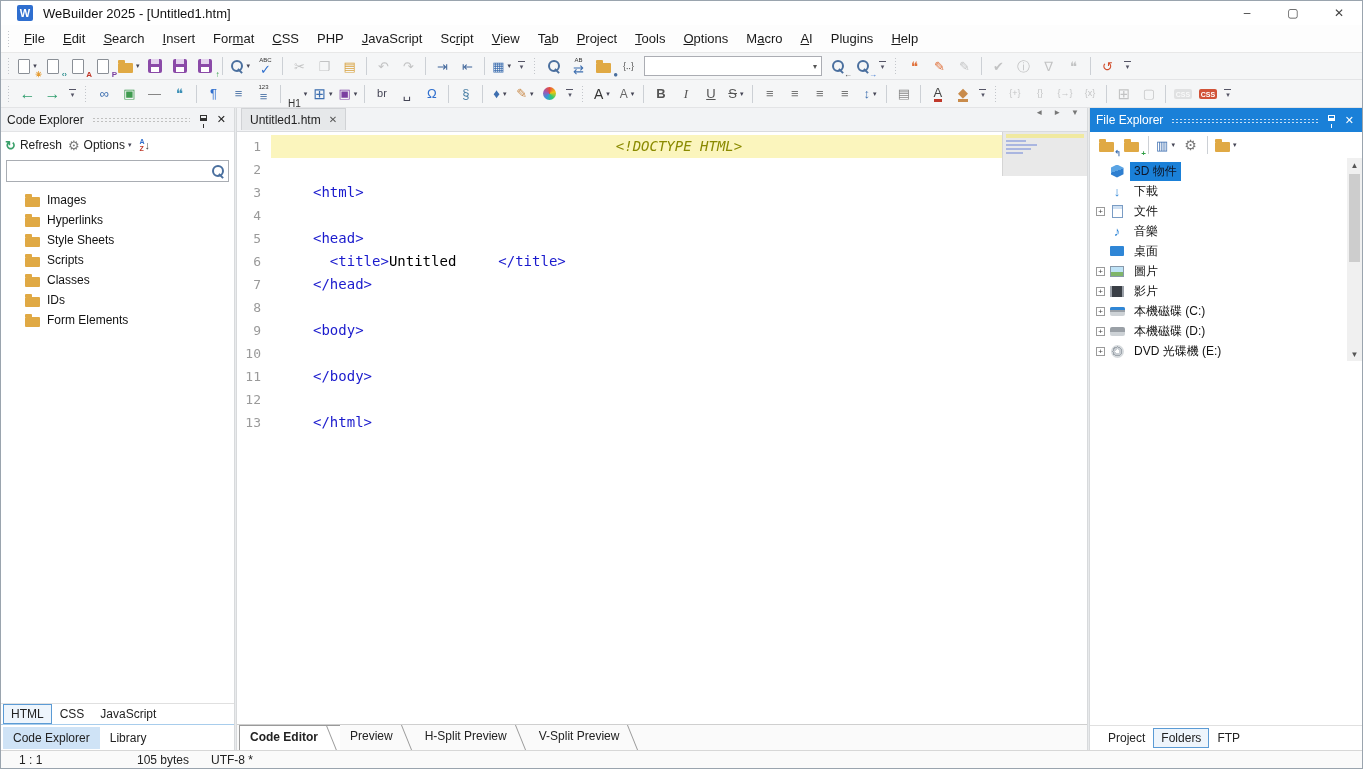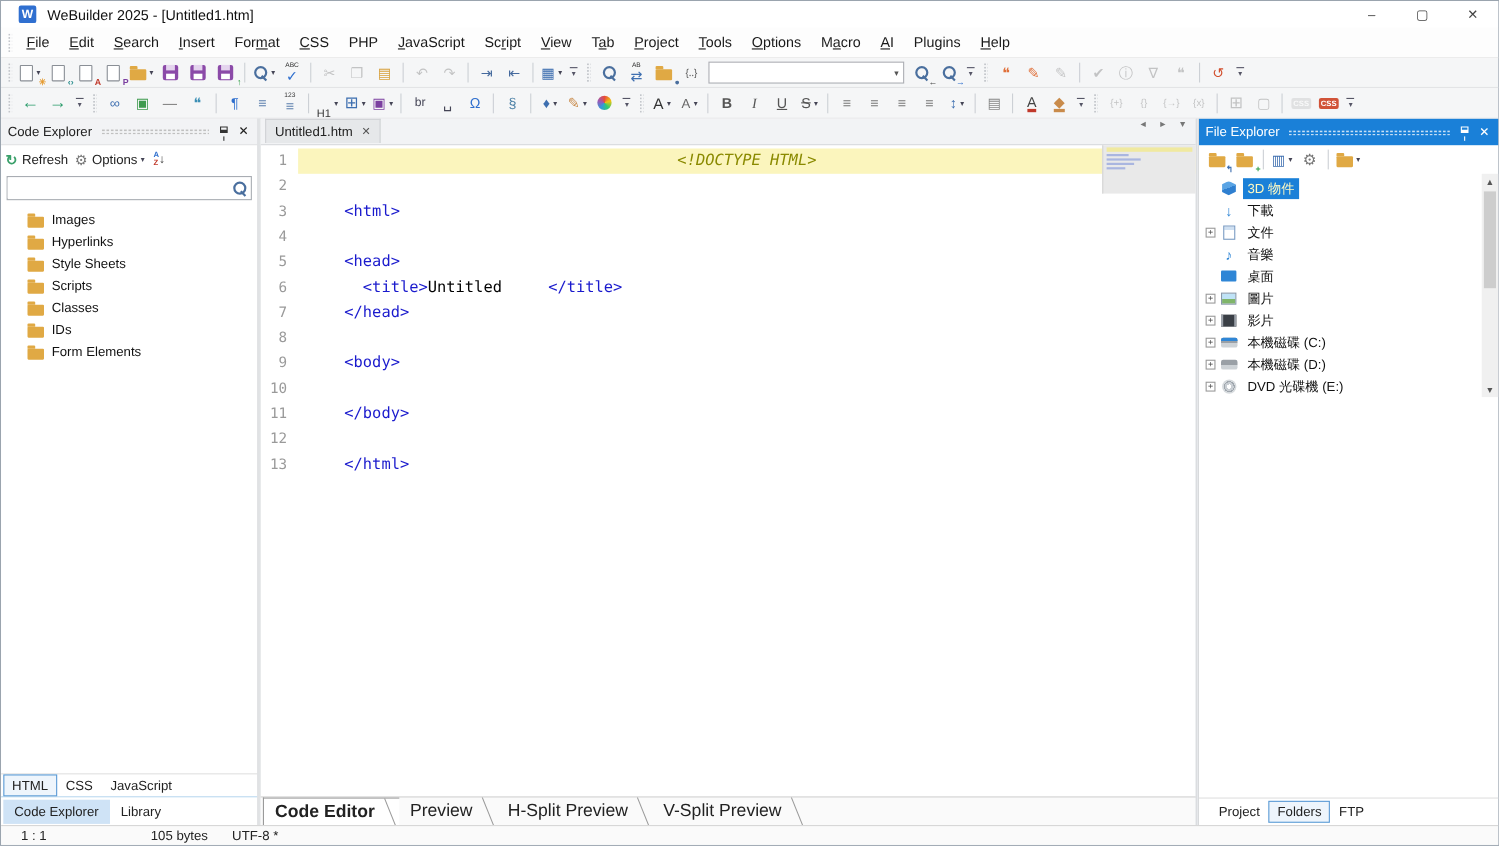--- a/index.html
+++ b/index.html
@@ -83,21 +83,21 @@
   .tree-row .ic-folder { margin-right:7px; flex:0 0 auto; }
 
   
   .fe-body { flex:1 1 auto; display:flex; min-height:0; }
   .fe-tree { flex:1; padding-top:3px; }
   .fe-row { height:20px; display:flex; align-items:center; font-size:12px; color:#111; }
   .fe-exp { width:9px; height:9px; border:1px solid #9a9a9a; background:#fff; font-size:8px; line-height:7px; text-align:center; color:#444; margin:0 4px 0 6px; flex:0 0 auto; }
   .fe-expspace { width:9px; margin:0 4px 0 6px; flex:0 0 auto; }
   .fe-ic { width:16px; height:14px; display:flex; align-items:center; justify-content:center; margin-right:5px; flex:0 0 auto; }
   .fe-label { padding:1px 4px; white-space:nowrap; }
-  .fe-row.sel .fe-label { background:#1a80d8; color:#fef9c3; }
+  .fe-row.sel .fe-label { background:#1a80d8; color:#0f172a; }
   .fi-cube { width:13px; height:13px; background:linear-gradient(160deg,#5aa4e4 0 45%,#2f7fd0 45%); clip-path:polygon(50% 0,100% 25%,100% 75%,50% 100%,0 75%,0 25%); }
   .fi-download { color:#2f86d6; font-weight:bold; font-size:13px; }
   .fi-document { width:11px; height:13px; background:#fff; border:1px solid #7a9cc4; box-shadow:inset 0 3px 0 #cfe0f2; }
   .fi-music { color:#2f86d6; font-size:13px; }
   .fi-desktop { width:14px; height:10px; background:#2f86d6; border-radius:1px; }
   .fi-pictures { width:14px; height:11px; border:1px solid #8899aa; background:linear-gradient(180deg,#bfe3f7 0 55%,#7fb56a 55%); }
   .fi-videos { width:14px; height:11px; background:#3a3f46; box-shadow:inset 2px 0 0 #9aa0a8, inset -2px 0 0 #9aa0a8; }
   .fi-disk { width:15px; height:9px; background:linear-gradient(180deg,#9aa0a6 0 55%,#cdd2d6 55%); border-radius:2px; position:relative; }
   .fi-disk.c::before { content:""; position:absolute; top:0; left:0; right:0; height:3px; background:#2f86d6; border-radius:2px 2px 0 0; }
   .fi-dvd { width:13px; height:13px; border-radius:50%; background:radial-gradient(circle,#fff 0 2px,#c9ced3 2px 4px,#9fa6ad 4px 5px,#d6dadd 5px); }
@@ -118,21 +118,21 @@
   .cl { display:flex; height:23px; line-height:23px; font-family:"DejaVu Sans Mono",monospace; font-size:14px; }
   .cl .ln { width:34px; text-align:right; padding-right:10px; color:#9a9a9a; font-size:13px; flex:0 0 auto; }
   .cl .ct { flex:1; white-space:pre; }
   .cl.hl .ct { background:#fbf5bd;text-align:center; }
   .tok-tag { color:#1a1acd;margin-left:42px; } .tok-doctype { color:#8a8a00; font-style:italic; } .tok-plain { color:#000; }
   .minimap { position:absolute; top:0; right:0; width:85px; height:44px; background:#e9e9e9; border-left:1px solid #d5d5d5; padding:2px 3px; }
   .minimap .mline { height:2px; margin-bottom:2px; }
 
   
   .viewtabs { height:25px; display:flex; align-items:stretch; background:#fafafa; padding-left:2px; flex:0 0 auto; }
-  .vtab { position:relative; padding:4px 22px 0 10px; font-size:16px; color:#222; }
+  .vtab { position:relative; padding:4px 22px 0 10px; font-size:12px; color:#222; }
   .vtab::after { content:""; position:absolute; right:8px; top:0; bottom:0; width:1px; background:#9a9a9a; transform:skewX(22deg); }
   .vtab.active { font-weight:bold; background:#fff; border:1px solid #9a9a9a; border-bottom:none; border-right:none; }
 
   
   .dtabs { height:22px; display:flex; align-items:center; border-top:1px solid #e0e0e0; border-bottom:1px solid #a8cdec; padding-left:2px; flex:0 0 auto; }
   .dtab { padding:2px 7px; font-size:12px; color:#222; border:1px solid transparent; }
   .dtab.active { border-color:#5b9bd5; background:#eef5fc; }
   .ltabs { height:25px; display:flex; align-items:center; padding-left:2px; flex:0 0 auto; background:#fff; }
   .ltab { padding:4px 10px; font-size:12px; color:#222; }
   .ltab.active { background:#cfe3f6; }

